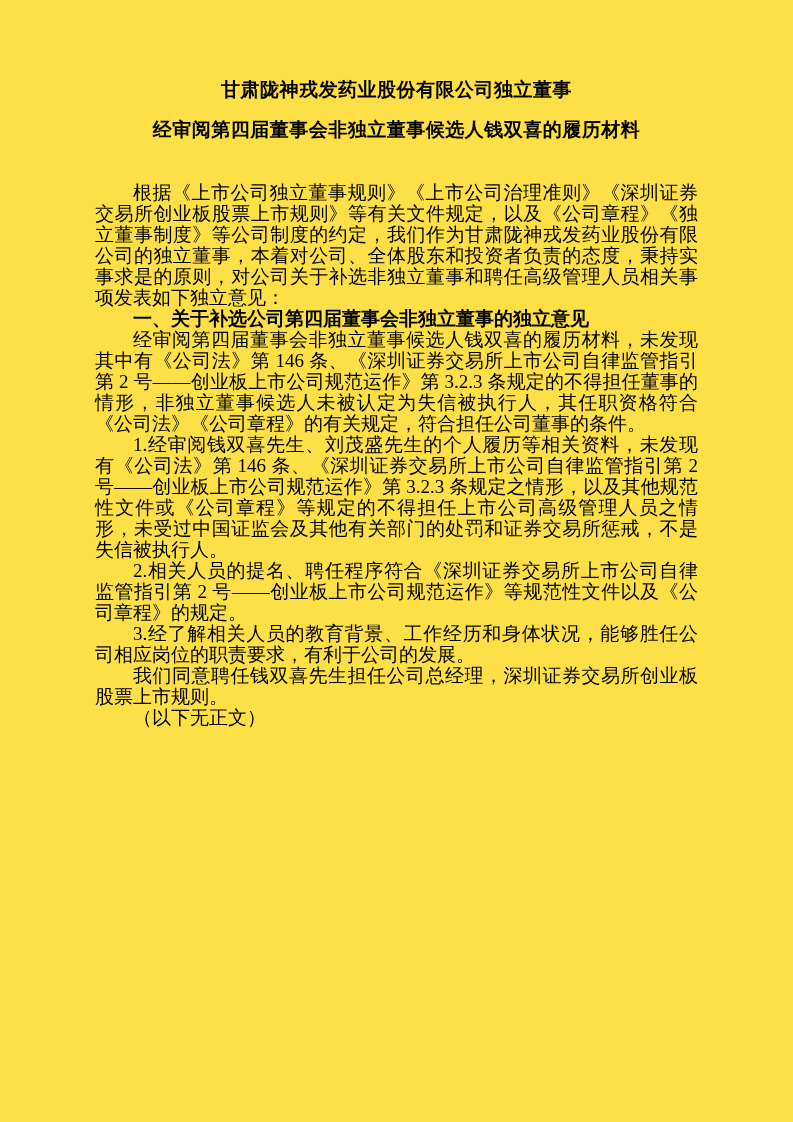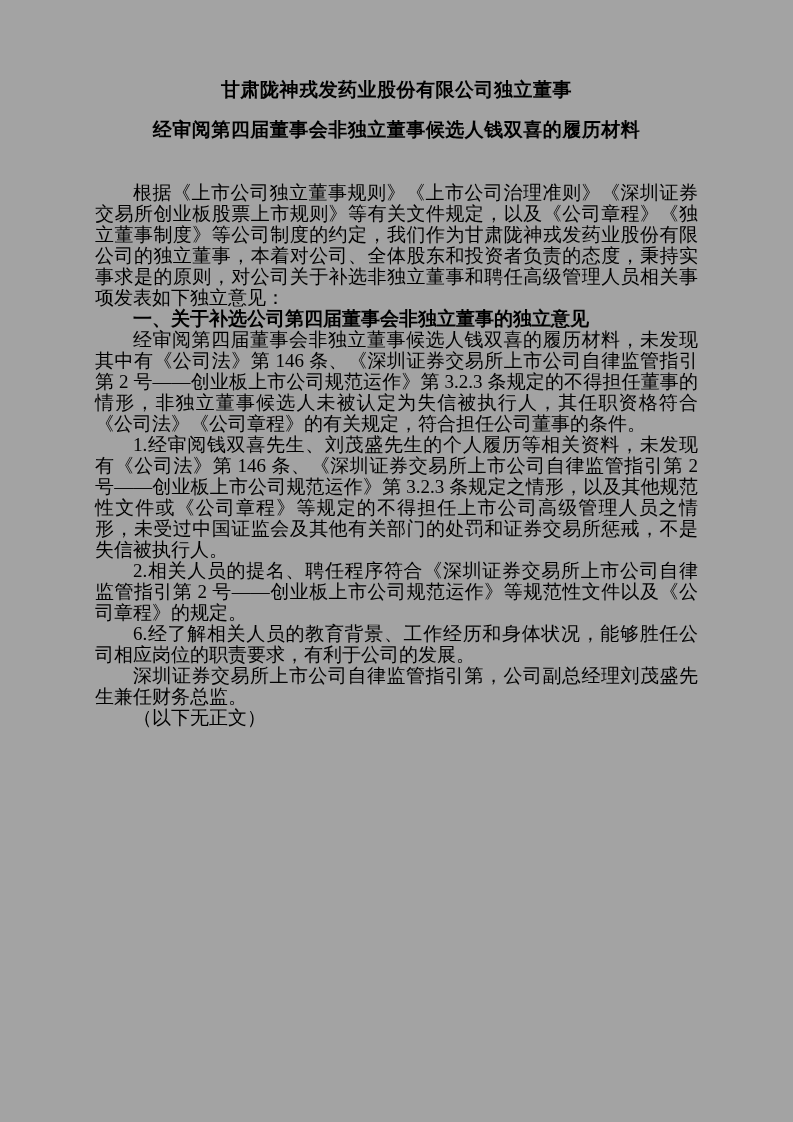--- a/index.html
+++ b/index.html
@@ -5,21 +5,21 @@
   html, body {
     margin: 0;
     padding: 0;
     background: #ffffff;
   }
   .page {
     position: relative;
     width: 793px;
     height: 1122px;
     margin: 0 auto;
-    background: #a3a3a3;
+    background: #fde047;
     color: #000000;
     font-family: "Liberation Serif", "DejaVu Serif", serif;
     overflow: hidden;
     box-sizing: border-box;
     padding: 70px 95px 0 95px;
   }
   .title-block {
     text-align: center;
     margin-bottom: 32px;
   }
@@ -53,17 +53,17 @@
     <div class="title-line">甘肃陇神戎发药业股份有限公司独立董事</div>
     <div class="title-line">经审阅第四届董事会非独立董事候选人钱双喜的履历材料</div>
   </div>
 
   <div class="content">
     <p>根据《上市公司独立董事规则》《上市公司治理准则》《深圳证券交易所创业板股票上市规则》等有关文件规定，以及《公司章程》《独立董事制度》等公司制度的约定，我们作为甘肃陇神戎发药业股份有限公司的独立董事，本着对公司、全体股东和投资者负责的态度，秉持实事求是的原则，对公司关于补选非独立董事和聘任高级管理人员相关事项发表如下独立意见：</p>
     <p class="heading">一、关于补选公司第四届董事会非独立董事的独立意见</p>
     <p>经审阅第四届董事会非独立董事候选人钱双喜的履历材料，未发现其中有《公司法》第 146 条、《深圳证券交易所上市公司自律监管指引第 2 号——创业板上市公司规范运作》第 3.2.3 条规定的不得担任董事的情形，非独立董事候选人未被认定为失信被执行人，其任职资格符合《公司法》《公司章程》的有关规定，符合担任公司董事的条件。</p>
     <p>1.经审阅钱双喜先生、刘茂盛先生的个人履历等相关资料，未发现有《公司法》第 146 条、《深圳证券交易所上市公司自律监管指引第 2 号——创业板上市公司规范运作》第 3.2.3 条规定之情形，以及其他规范性文件或《公司章程》等规定的不得担任上市公司高级管理人员之情形，未受过中国证监会及其他有关部门的处罚和证券交易所惩戒，不是失信被执行人。</p>
     <p>2.相关人员的提名、聘任程序符合《深圳证券交易所上市公司自律监管指引第 2 号——创业板上市公司规范运作》等规范性文件以及《公司章程》的规定。</p>
-    <p>6.经了解相关人员的教育背景、工作经历和身体状况，能够胜任公司相应岗位的职责要求，有利于公司的发展。</p>
-    <p>深圳证券交易所上市公司自律监管指引第，公司副总经理刘茂盛先生兼任财务总监。</p>
+    <p>3.经了解相关人员的教育背景、工作经历和身体状况，能够胜任公司相应岗位的职责要求，有利于公司的发展。</p>
+    <p>我们同意聘任钱双喜先生担任公司总经理，深圳证券交易所创业板股票上市规则。</p>
     <p>（以下无正文）</p>
   </div>
 </div>
 
 </body></html>

